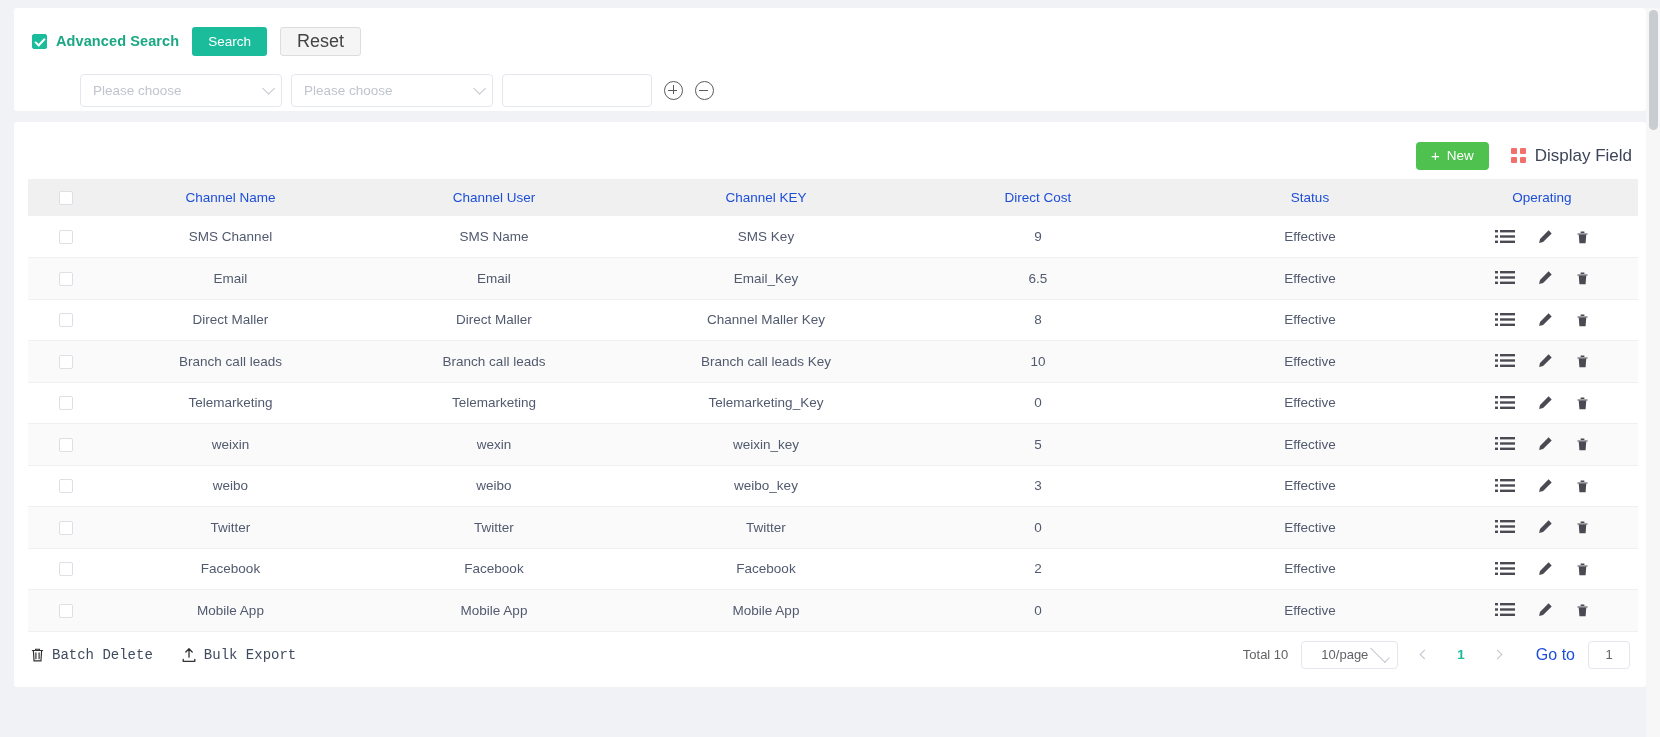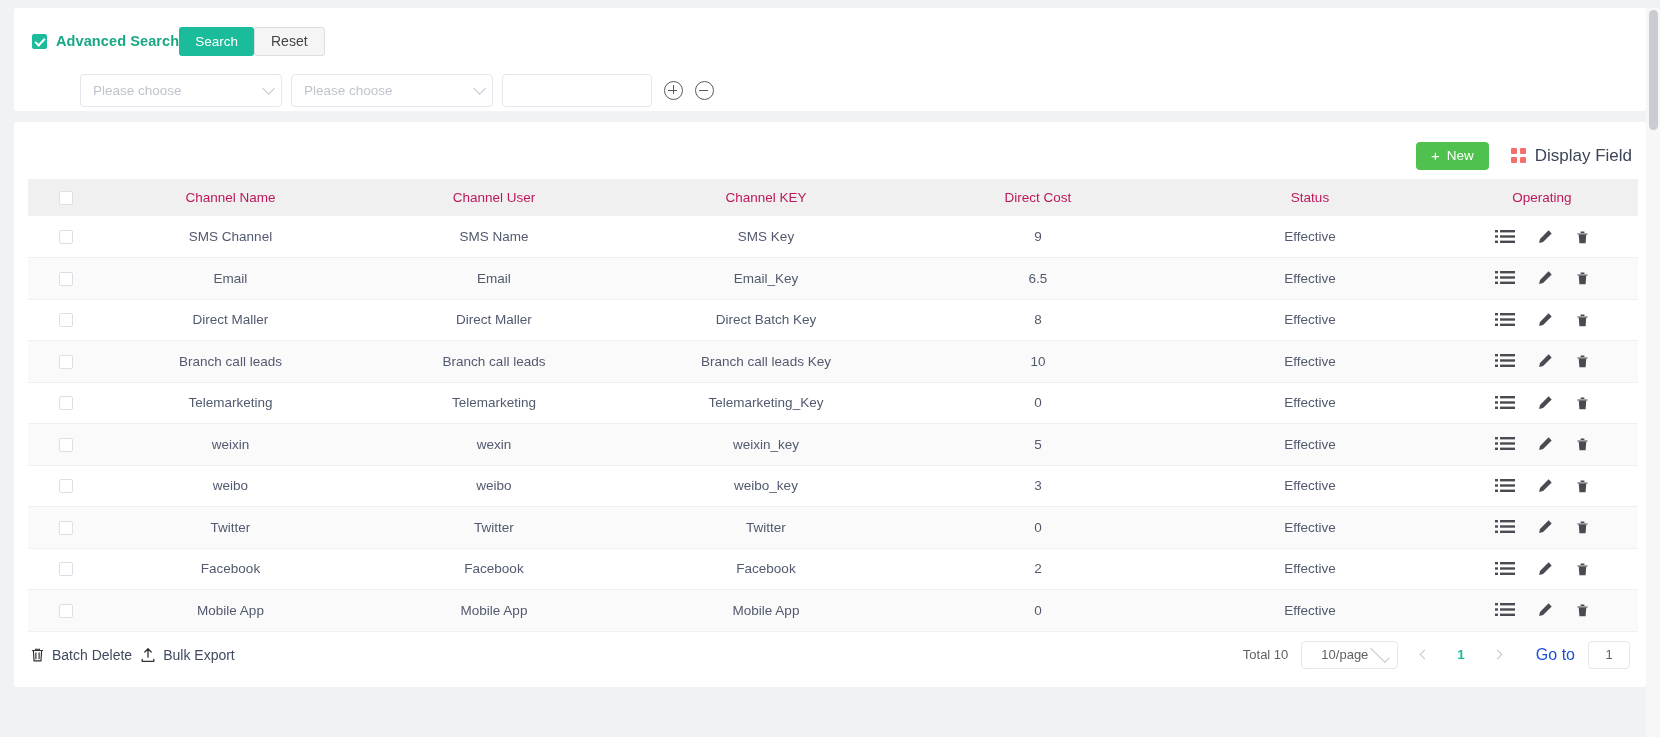--- a/index.html
+++ b/index.html
@@ -13,41 +13,41 @@
 
   
   .search-panel {
     background: #ffffff;
     border-radius: 3px;
     margin-top: 8px;
     padding: 18px 18px 16px 18px;
     height: 103px;
     position: relative;
   }
-  .search-row1 { display: flex; align-items: center; gap: 0; height: 30px; }
+  .search-row1 { display: flex; align-items: center; gap: 13px; height: 30px; }
   .adv-check { display: flex; align-items: center; gap: 9px; cursor: pointer; }
   .cbox {
     width: 15px; height: 15px; border-radius: 2px;
     background: #1abc9c; border: 1px solid #1abc9c;
     position: relative; flex: none;
   }
   .cbox::after {
     content: ""; position: absolute; left: 4px; top: 1px;
     width: 4px; height: 8px; border: solid #fff;
     border-width: 0 2px 2px 0; transform: rotate(43deg);
   }
   .adv-label { color: #1aa884; font-size: 14.5px; font-weight: bold; letter-spacing: .1px; }
   .btn-search {
     background: #1abc9c; color: #fff; border: none; border-radius: 3px;
     font-size: 13.5px; padding: 0 16px; height: 29px; line-height: 29px;
     cursor: pointer; font-family: inherit;
   }
   .btn-reset {
     background: #f5f5f5; color: #444; border: 1px solid #ddd; border-radius: 3px;
-    font-size: 14px; padding: 0 16px; height: 29px; line-height: 27px;
+    font-size: 18px; padding: 0 16px; height: 29px; line-height: 27px;
     cursor: pointer; font-family: inherit;
   }
   .search-row2 { display: flex; align-items: center; gap: 9px; margin-top: 18px; margin-left: 48px; }
   .sel {
     width: 202px; height: 33px; border: 1px solid #e4e7ed; border-radius: 4px;
     background: #fff; display: flex; align-items: center;
     padding: 0 10px 0 12px; cursor: pointer;
   }
   .sel .ph { color: #c0c4cc; font-size: 13.5px; flex: 1; }
   .chev {
@@ -86,21 +86,21 @@
   .btn-new .pl { font-size: 15px; line-height: 1; }
   .disp-field { display: flex; align-items: center; gap: 9px; cursor: pointer; }
   .grid-ico { width: 15px; height: 15px; display: grid;
     grid-template-columns: 6px 6px; grid-template-rows: 6px 6px; gap: 3px; }
   .grid-ico i { background: #f2706b; border-radius: 1px; display: block; }
   .disp-label { font-size: 17px; color: #3d4558; }
 
   
   table { width: 100%; border-collapse: collapse; table-layout: fixed; }
   thead th {
-    background: #f0f0f0; color: #be185d; font-weight: normal;
+    background: #f0f0f0; color: #1d4ed8; font-weight: normal;
     font-size: 13.5px; height: 37px; text-align: center;
   }
   tbody td {
     height: 41.5px; text-align: center; font-size: 13.5px; color: #515a6e;
     border-bottom: 1px solid #eef0f3;
   }
   tbody tr:nth-child(even) td { background: #fafafa; }
   tbody tr:nth-child(odd) td { background: #ffffff; }
   th.c-check, td.c-check { width: 75px; }
   th.c-name, td.c-name { width: 255px; }
@@ -114,21 +114,21 @@
     background: #fff; display: inline-block; cursor: pointer; vertical-align: middle;
   }
   .ops { display: flex; align-items: center; justify-content: center; gap: 22px; }
   .ops svg { cursor: pointer; display: block; }
 
   
   .footer {
     display: flex; align-items: center; height: 46px;
     padding: 0 2px; justify-content: space-between;
   }
-  .foot-left { display: flex; align-items: flex-start; gap: 8px; }
+  .foot-left { display: flex; align-items: flex-start; gap: 28px; font-family: Liberation Mono, monospace; }
   .foot-act { display: flex; align-items: center; gap: 7px; cursor: pointer;
     font-size: 14px; color: #404a5e; }
   .pager { display: flex; align-items: center; gap: 13px; font-size: 13px; color: #606266; }
   .total { color: #606266; font-size: 13px; }
   .pgsel {
     width: 97px; height: 28px; border: 1px solid #e4e7ed; border-radius: 4px;
     display: flex; align-items: center; padding: 0 8px 0 19px; cursor: pointer;
     background: #fff;
   }
   .pgsel span { flex: 1; font-size: 13px; color: #606266; }
@@ -266,21 +266,21 @@
                 <svg width="15" height="16" viewBox="0 0 16 16">
                   <path d="M2.6 4.2h10.8v1.1H2.6zM6 2.2h4v1.4H6zM4 5.6h8l-.7 9H4.7z" fill="#4a4a52"></path>
                 </svg>
               </span>
             </td>
           </tr>
           <tr>
             <td class="c-check"><span class="rowbox"></span></td>
             <td class="c-name">Direct Maller</td>
             <td class="c-user">Direct Maller</td>
-            <td class="c-key">Direct Batch Key</td>
+            <td class="c-key">Channel Maller Key</td>
             <td class="c-cost">8</td>
             <td class="c-stat">Effective</td>
             <td class="c-op">
               <span class="ops">
                 <svg width="20" height="16" viewBox="0 0 20 16">
                   <rect x="0" y="1" width="3" height="2.4" fill="#4a4a52"></rect>
                   <rect x="5" y="1" width="15" height="2.4" fill="#4a4a52"></rect>
                   <rect x="0" y="6.3" width="3" height="2.4" fill="#4a4a52"></rect>
                   <rect x="5" y="6.3" width="15" height="2.4" fill="#4a4a52"></rect>
                   <rect x="0" y="11.6" width="3" height="2.4" fill="#4a4a52"></rect>

